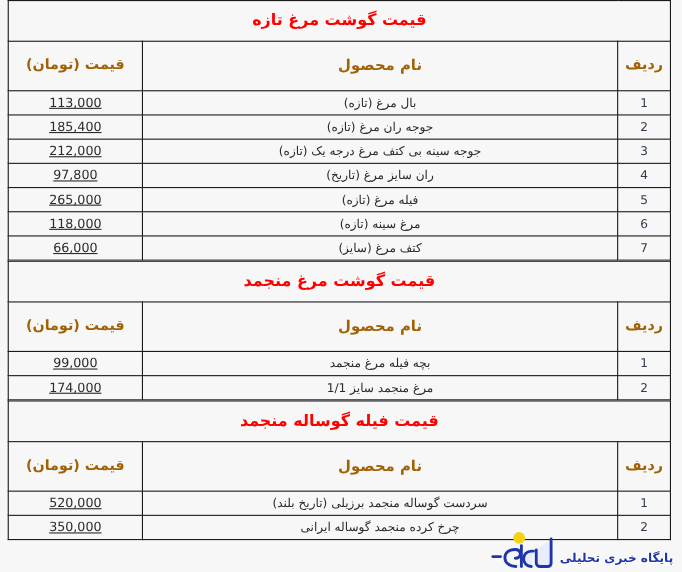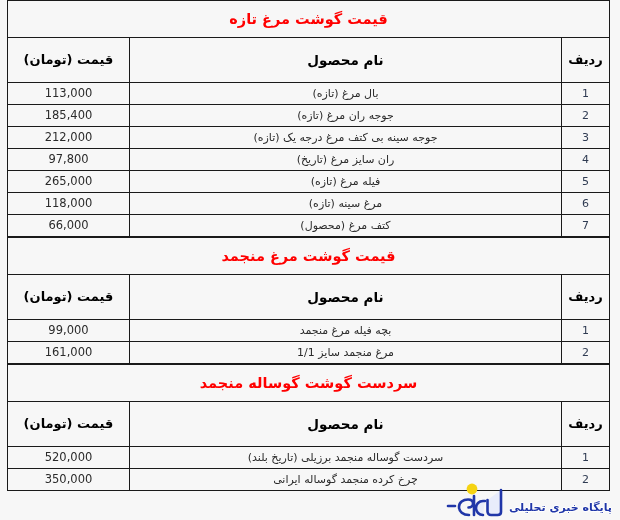--- a/index.html
+++ b/index.html
@@ -61,21 +61,21 @@
     color: #ff0000;
     font-size: 14.5px;
     font-weight: bold;
     letter-spacing: 0;
     padding: 2px 0 4px 0;
   }
 
   
   .col-head th {
     height: 45px;
-    color: #000000;
+    color: #a16207;
     font-size: 13.5px;
     font-weight: bold;
     text-align: center;
     padding: 0 4px;
     line-height: 1.25;
   }
   .col-head th.h-index { font-size: 13px; }
   .col-head th.h-price { font-size: 13px; }
 
   
@@ -90,20 +90,21 @@
     overflow: hidden;
   }
   .data-row td.cell-index {
     font-size: 11px;
     color: #2f3b52;
   }
   .data-row td.cell-price {
     font-size: 11.5px;
     color: #2b2b2b;
     direction: ltr;
+    text-decoration: underline;
   }
   .data-row td.cell-name {
     font-size: 11px;
     color: #2b2b2b;
   }
 
   
   .table-block { margin: 0; padding: 0; font-size: 0; }
 
   
@@ -184,21 +185,21 @@
               <td class="cell-name">فیله مرغ (تازه)</td>
               <td class="cell-price">265,000</td>
             </tr>
             <tr class="data-row">
               <td class="cell-index">6</td>
               <td class="cell-name">مرغ سینه (تازه)</td>
               <td class="cell-price">118,000</td>
             </tr>
             <tr class="data-row">
               <td class="cell-index">7</td>
-              <td class="cell-name">کتف مرغ (محصول)</td>
+              <td class="cell-name">کتف مرغ (سایز)</td>
               <td class="cell-price">66,000</td>
             </tr>
           </tbody>
         </table>
       </div>
       <div class="table-block">
         <table class="price-table">
           <colgroup>
             <col class="col-index">
             <col class="col-name">
@@ -214,35 +215,35 @@
               <th class="h-price">قیمت (تومان)</th>
             </tr>
             <tr class="data-row">
               <td class="cell-index">1</td>
               <td class="cell-name">بچه فیله مرغ منجمد</td>
               <td class="cell-price">99,000</td>
             </tr>
             <tr class="data-row">
               <td class="cell-index">2</td>
               <td class="cell-name">مرغ منجمد سایز 1/1</td>
-              <td class="cell-price">161,000</td>
+              <td class="cell-price">174,000</td>
             </tr>
           </tbody>
         </table>
       </div>
       <div class="table-block">
         <table class="price-table">
           <colgroup>
             <col class="col-index">
             <col class="col-name">
             <col class="col-price">
           </colgroup>
           <tbody>
             <tr class="section-title">
-              <td colspan="3">سردست گوشت گوساله منجمد</td>
+              <td colspan="3">قیمت فیله گوساله منجمد</td>
             </tr>
             <tr class="col-head">
               <th class="h-index">ردیف</th>
               <th class="h-name">نام محصول</th>
               <th class="h-price">قیمت (تومان)</th>
             </tr>
             <tr class="data-row">
               <td class="cell-index">1</td>
               <td class="cell-name">سردست گوساله منجمد برزیلی (تاریخ بلند)</td>
               <td class="cell-price">520,000</td>

